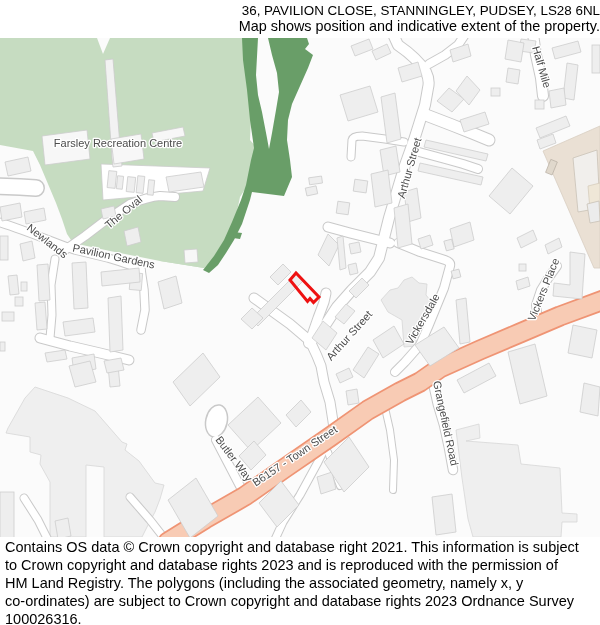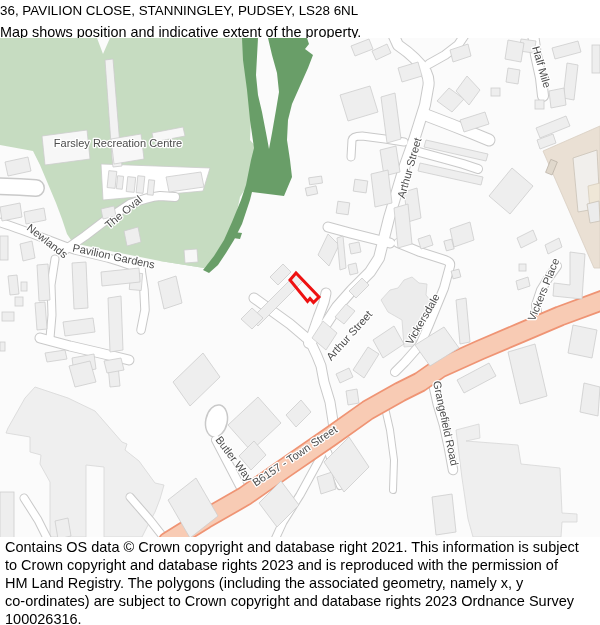--- a/index.html
+++ b/index.html
@@ -1,19 +1,19 @@
 <!DOCTYPE html>
 <html><head>
 <meta charset="utf-8">
 <style>
 html,body{margin:0;padding:0;background:#ffffff;width:600px;height:625px;overflow:hidden;}
 body{font-family:"Liberation Sans", sans-serif;}
-.hdr{position:absolute;top:0;left:0;width:600px;text-align:left;color:#000;}
+.hdr{position:absolute;top:0;left:0;width:600px;text-align:right;color:#000;}
 .hdr .l1{font-size:13.4px;margin-top:3px;}
-.hdr .l2{font-size:14.4px;margin-top:6px;}
+.hdr .l2{font-size:14.4px;margin-top:0;}
 .ftr{position:absolute;top:538px;left:5px;width:600px;font-size:14.5px;line-height:18px;color:#000;}
 #map{position:absolute;top:38px;left:0;}
 text{font-family:"Liberation Sans", sans-serif;}
 .rd{fill:none;stroke-linecap:round;stroke-linejoin:round;}
 .lbl{fill:#4c4c4c;font-size:11px;paint-order:stroke;stroke:#ffffff;stroke-width:2.6px;stroke-linejoin:round;}
 .bld{fill:#eeeeee;stroke:#cdcdcd;stroke-width:0.8;}
 .wb{fill:#f7f7f7;stroke:#cdcdcd;stroke-width:0.8;}
 </style>
 </head>
 <body>

